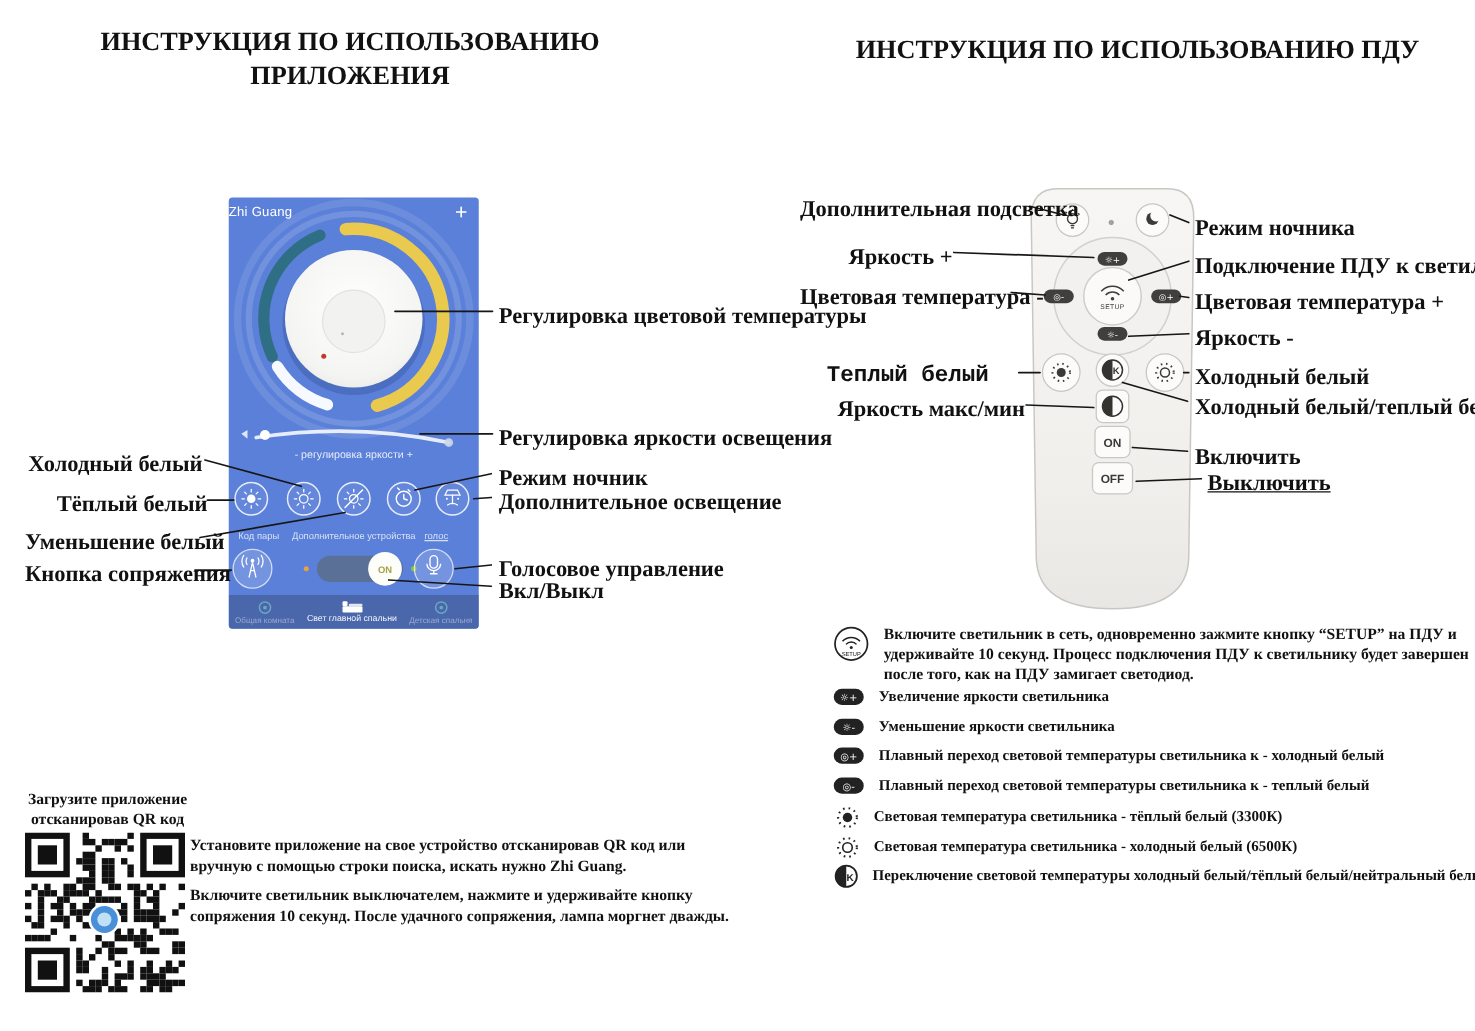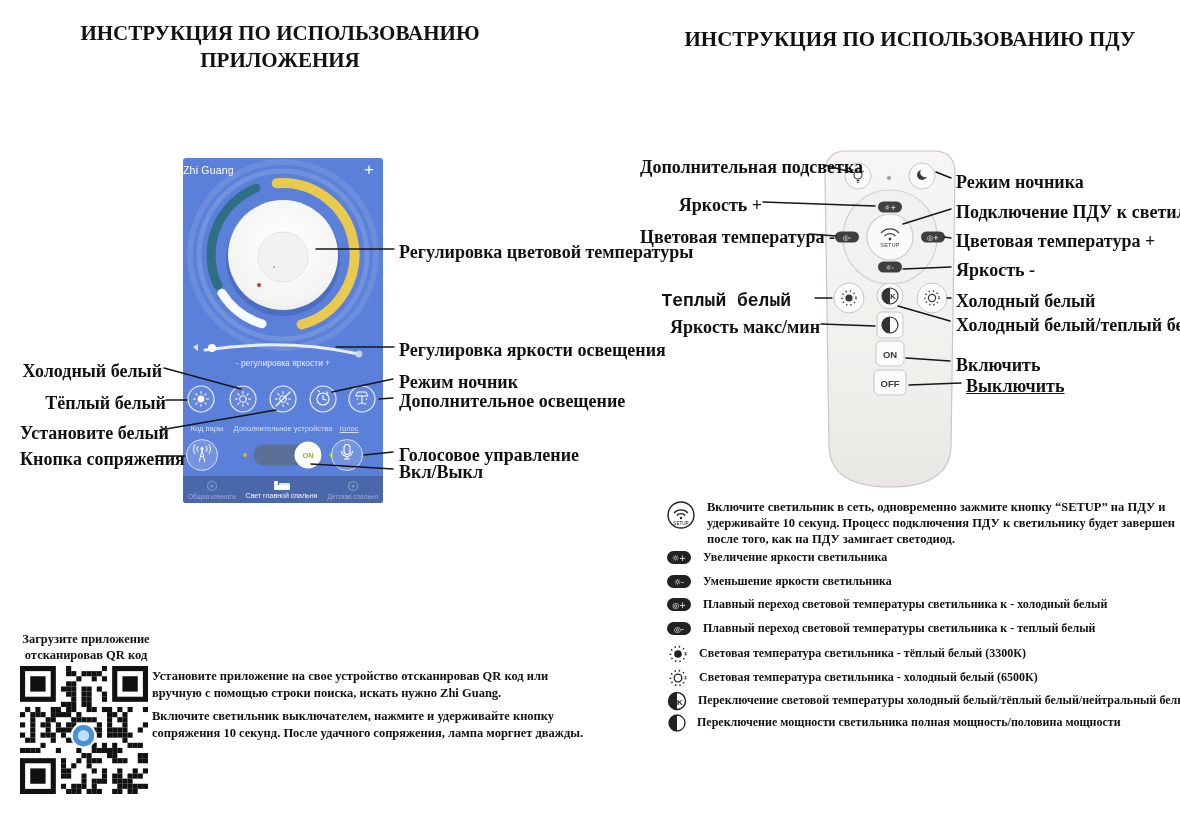--- a/index.html
+++ b/index.html
@@ -215,21 +215,21 @@
             <circle cx="6" cy="6" r="4.5" fill="none" stroke="#83dcd2" stroke-width="1.2" opacity=".55"></circle>
             <circle cx="6" cy="6" r="1.5" fill="#83dcd2" opacity=".55"></circle>
           </svg>
         <span class="nav-lab">Детская спальня</span>
       </div>
     </div>
   </div>
 
   <div class="ann ra" style="left:20px;width:142px;top:361px;">Холодный белый</div>
   <div class="ann ra" style="left:20px;width:146px;top:393px;">Тёплый белый</div>
-  <div class="ann ra" style="left:20px;width:140px;top:423px;">Установите белый</div>
+  <div class="ann ra" style="left:20px;width:140px;top:423px;">Уменьшение белый</div>
   <div class="ann ra" style="left:20px;width:136px;top:449px;">Кнопка сопряжения</div>
 
   <div class="ann" style="left:399px;top:242px;">Регулировка цветовой температуры</div>
   <div class="ann" style="left:399px;top:340px;">Регулировка яркости освещения</div>
   <div class="ann" style="left:399px;top:372px;">Режим ночник</div>
   <div class="ann" style="left:399px;top:391px;">Дополнительное освещение</div>
   <div class="ann" style="left:399px;top:445px;">Голосовое управление</div>
   <div class="ann" style="left:399px;top:462px;">Вкл/Выкл</div>
 
   <div class="qr-cap">Загрузите приложение отсканировав QR код</div>
@@ -591,21 +591,14 @@
     <div class="legend-text">Световая температура светильника - холодный белый (6500К)</div>
   </div>
   <div class="legend-row" style="left:667px;top:691px;">
     <svg class="lgi" width="20" height="20">
         <circle cx="10" cy="10" r="8.5" fill="none" stroke="#222" stroke-width="1.4"></circle>
         <path d="M10 1.5 A8.5 8.5 0 0 0 10 18.5 Z" fill="#222"></path>
         <text x="13" y="13.5" text-anchor="middle" font-family="Liberation Sans,sans-serif" font-size="8" font-weight="bold" fill="#222">K</text>
       </svg>
     <div class="legend-text">Переключение световой температуры холодный белый/тёплый белый/нейтральный белый</div>
   </div>
-  <div class="legend-row" style="left:668px;top:714px;">
-    <svg class="lgi" width="18" height="18">
-        <circle cx="9" cy="9" r="8" fill="none" stroke="#222" stroke-width="1.3"></circle>
-        <path d="M9 1 A8 8 0 0 0 9 17 Z" fill="#222"></path>
-      </svg>
-    <div class="legend-text">Переключение мощности светильника полная мощность/половина мощности</div>
-  </div>
 
 </div>
 
 </body></html>

